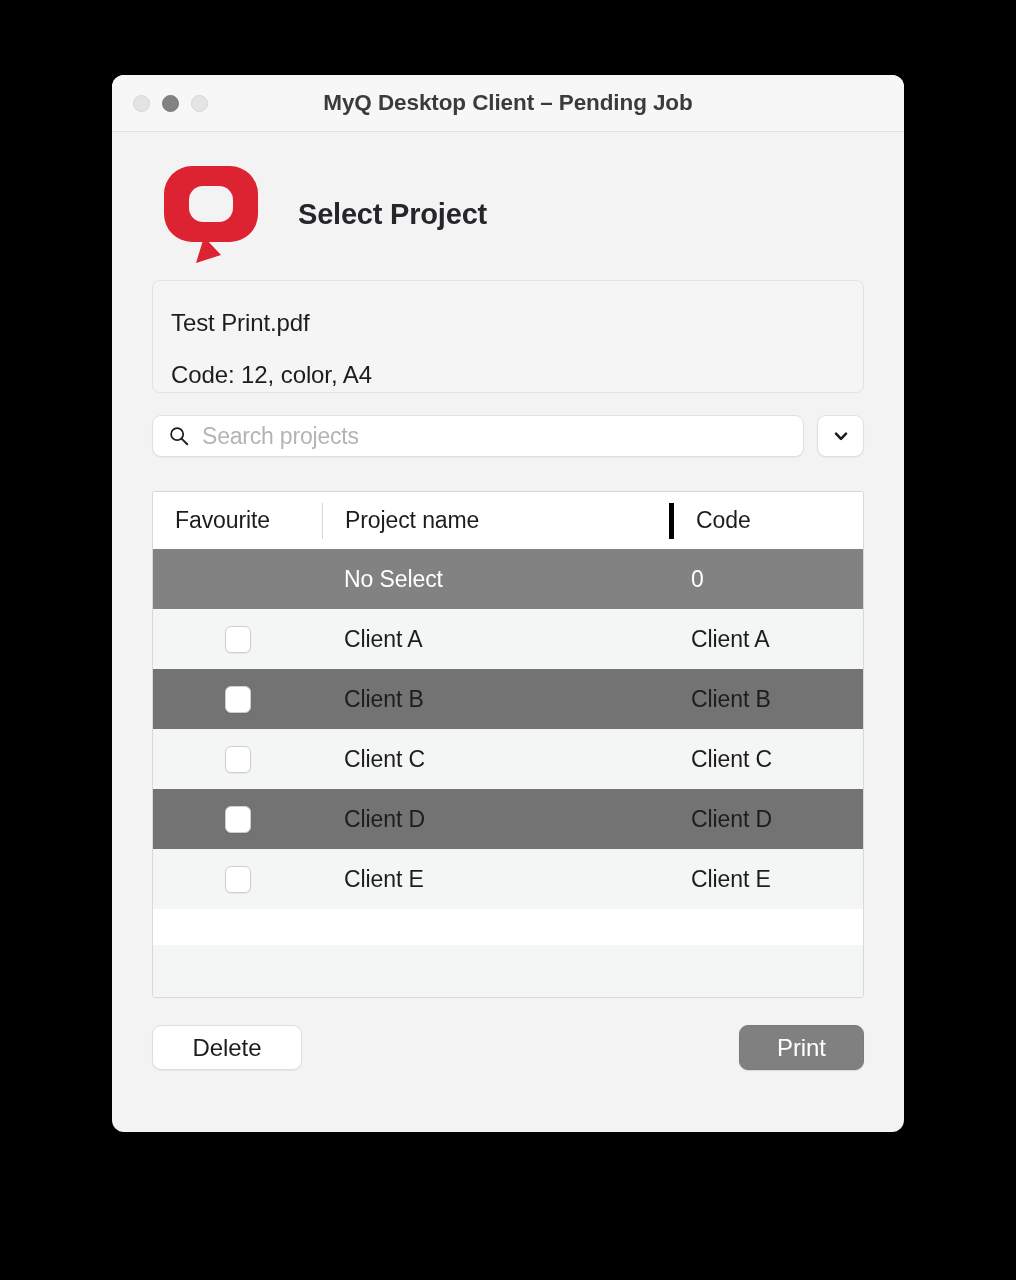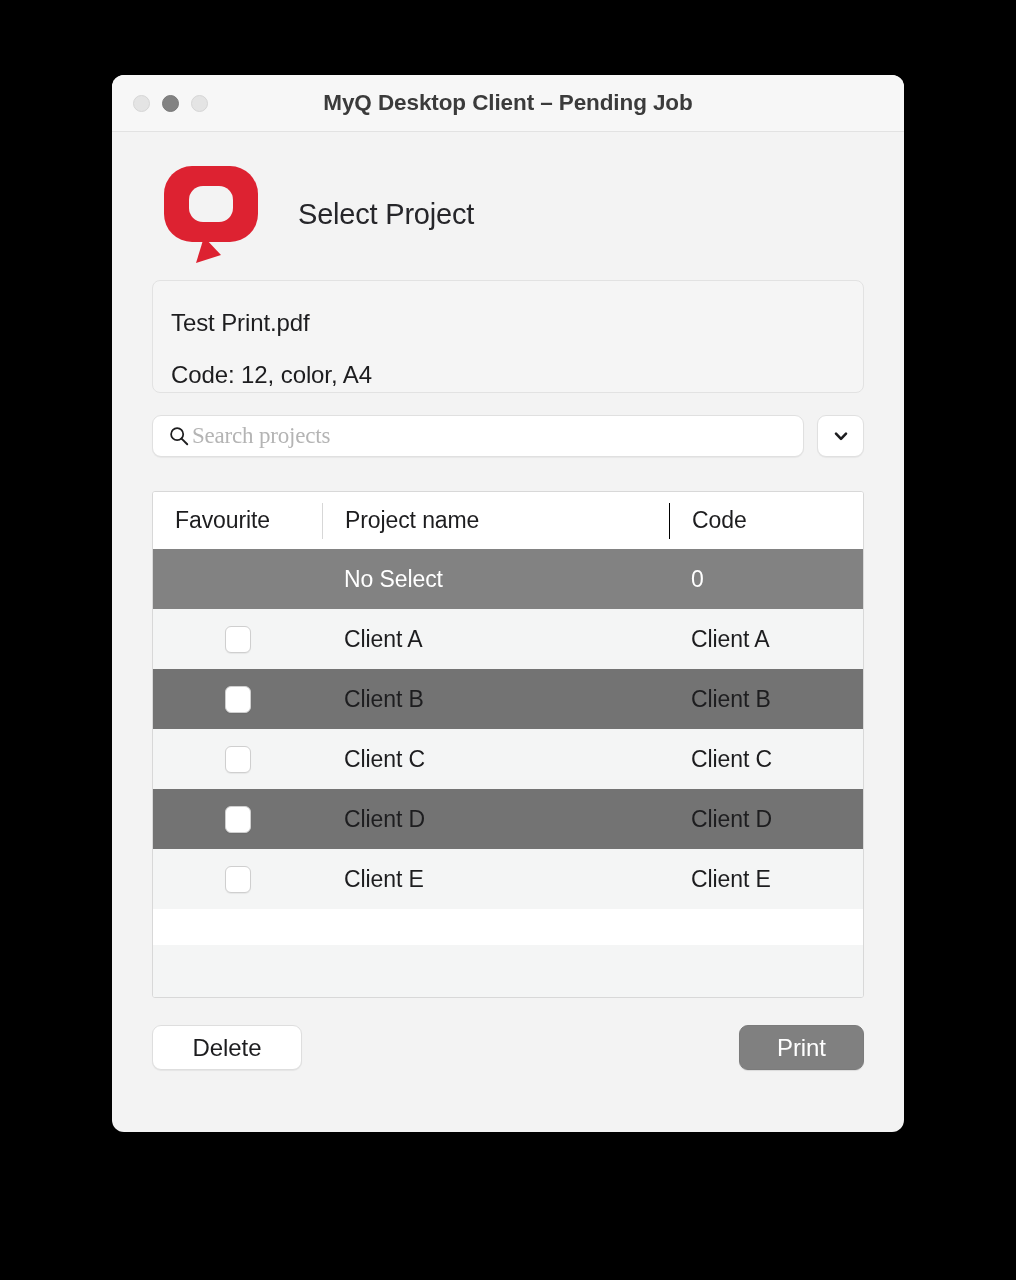--- a/index.html
+++ b/index.html
@@ -88,21 +88,21 @@
   .logo {
     position: relative;
     width: 98px;
     height: 100px;
     flex: 0 0 auto;
   }
   .logo svg { display: block; }
   .app-title {
     margin-left: 37px;
     font-size: 29px;
-    font-weight: normal;
+    font-weight: bold;
     color: #26262a;
     letter-spacing: -0.2px;
   }
 
   
   .jobcard {
     margin-top: 36px;
     height: 113px;
     border: 1px solid #e2e2e2;
     border-radius: 8px;
@@ -140,23 +140,24 @@
     margin-left: 15px;
     width: 22px;
     height: 22px;
     flex: 0 0 auto;
     display: block;
   }
   .search-input {
     border: none;
     outline: none;
     background: transparent;
-    font-family: Liberation Serif, serif;
+    font-family: Liberation Sans, sans-serif;
     font-size: 23px;
     color: #1d1d1f;
+    margin-left: 10px;
     width: 100%;
     letter-spacing: -0.2px;
   }
   .search-input::placeholder { color: #b4b4b4; }
 
   .dropdown-btn {
     width: 47px;
     height: 42px;
     background: #ffffff;
     border: 1px solid #e0e0e0;
@@ -193,21 +194,21 @@
     font-size: 23px;
     color: #1d1d1f;
     letter-spacing: -0.1px;
     box-sizing: border-box;
     display: flex;
     align-items: center;
     height: 36px;
   }
   .th.col-fav  { width: 169px; padding-left: 22px; }
   .th.col-name { width: 347px; padding-left: 22px; border-left: 1px solid #d7d7d7; }
-  .th.col-code { flex: 1 1 auto;  padding-left: 22px; border-left: 1px solid #000000; }
+  .th.col-code { flex: 1 1 auto;  padding-left: 22px; border-left: 5px solid #000000; }
 
   .tr {
     display: flex;
     height: 60px;
     align-items: center;
     font-size: 23px;
     color: #1d1d1f;
     letter-spacing: -0.1px;
     box-sizing: border-box;
   }

